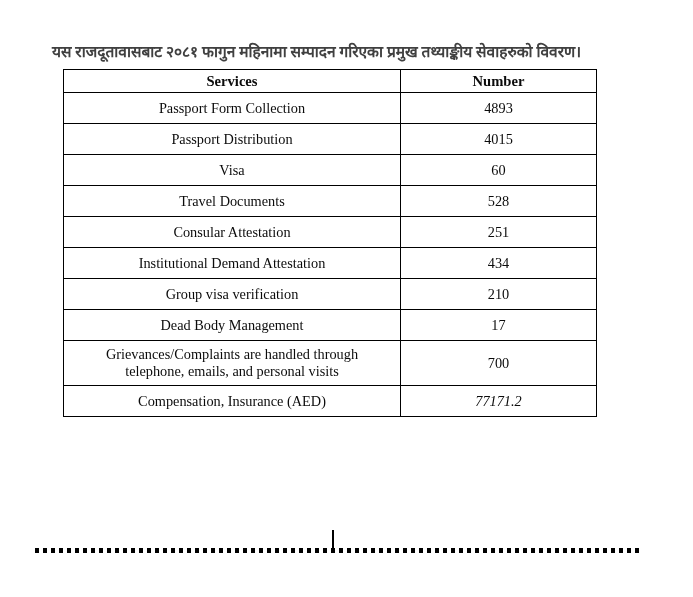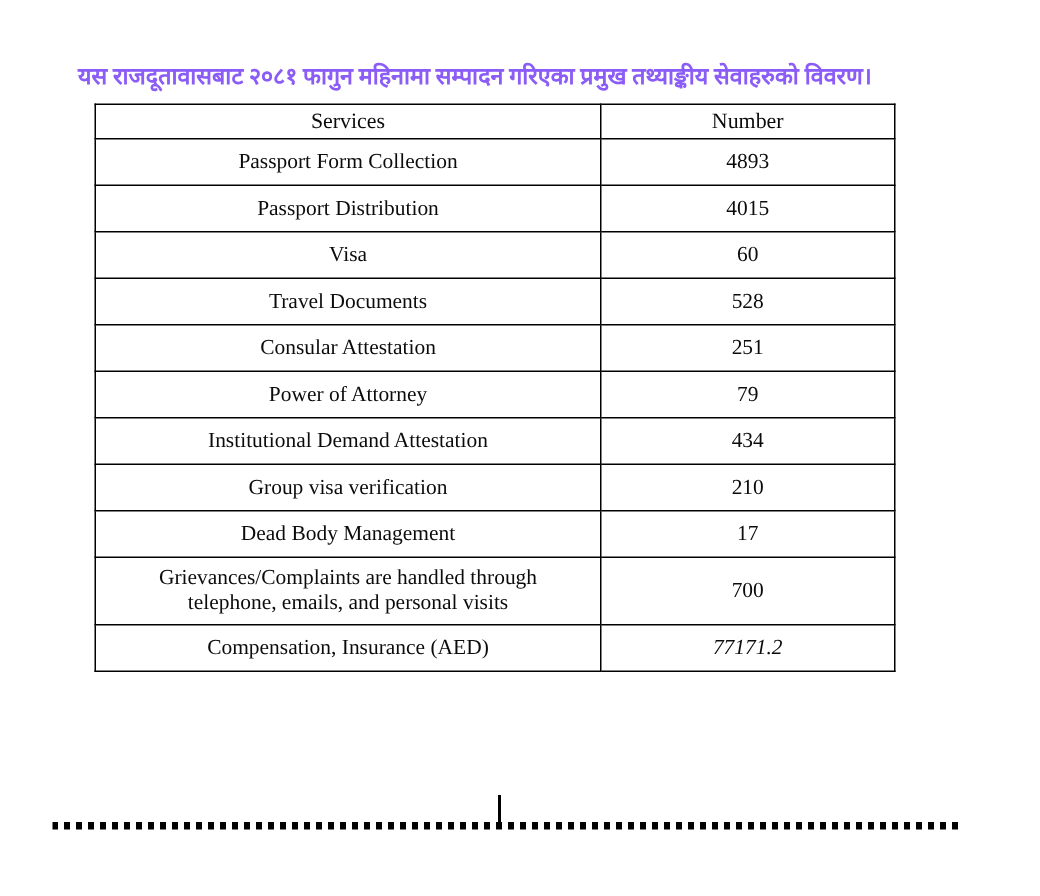--- a/index.html
+++ b/index.html
@@ -28,21 +28,21 @@
     position: absolute;
     left: 52px;
     top: 42px;
     width: 612px;
     font-family: "Liberation Serif", "DejaVu Serif", serif;
     font-weight: bold;
     font-size: 15.5px;
     line-height: 20px;
     letter-spacing: 0px;
     white-space: nowrap;
-    color: #8b5cf6;
+    color: #404040;
   }
 
   
   #stats-table {
     position: absolute;
     left: 63px;
     top: 69px;
     width: 533px;
     border-collapse: collapse;
     table-layout: fixed;
@@ -56,21 +56,21 @@
     border: 1px solid #000000;
     font-size: 14.3px;
     color: #0b0b0b;
     padding: 0;
     vertical-align: middle;
   }
 
   #stats-table thead th {
     height: 22px;
     text-align: center;
-    font-weight: normal;
+    font-weight: bold;
     font-size: 14.6px;
   }
 
   td.service-cell {
     text-align: center;
     padding-left: 9px;
     height: 30px;
     line-height: 17px;
   }
   td.number-cell {
@@ -147,24 +147,20 @@
         </tr>
         <tr>
           <td class="service-cell"><span>Travel Documents</span></td>
           <td class="number-cell">528</td>
         </tr>
         <tr>
           <td class="service-cell"><span>Consular Attestation</span></td>
           <td class="number-cell">251</td>
         </tr>
         <tr>
-          <td class="service-cell"><span>Power of Attorney</span></td>
-          <td class="number-cell">79</td>
-        </tr>
-        <tr>
           <td class="service-cell"><span>Institutional Demand Attestation</span></td>
           <td class="number-cell">434</td>
         </tr>
         <tr>
           <td class="service-cell"><span>Group visa verification</span></td>
           <td class="number-cell">210</td>
         </tr>
         <tr>
           <td class="service-cell"><span>Dead Body Management</span></td>
           <td class="number-cell">17</td>

